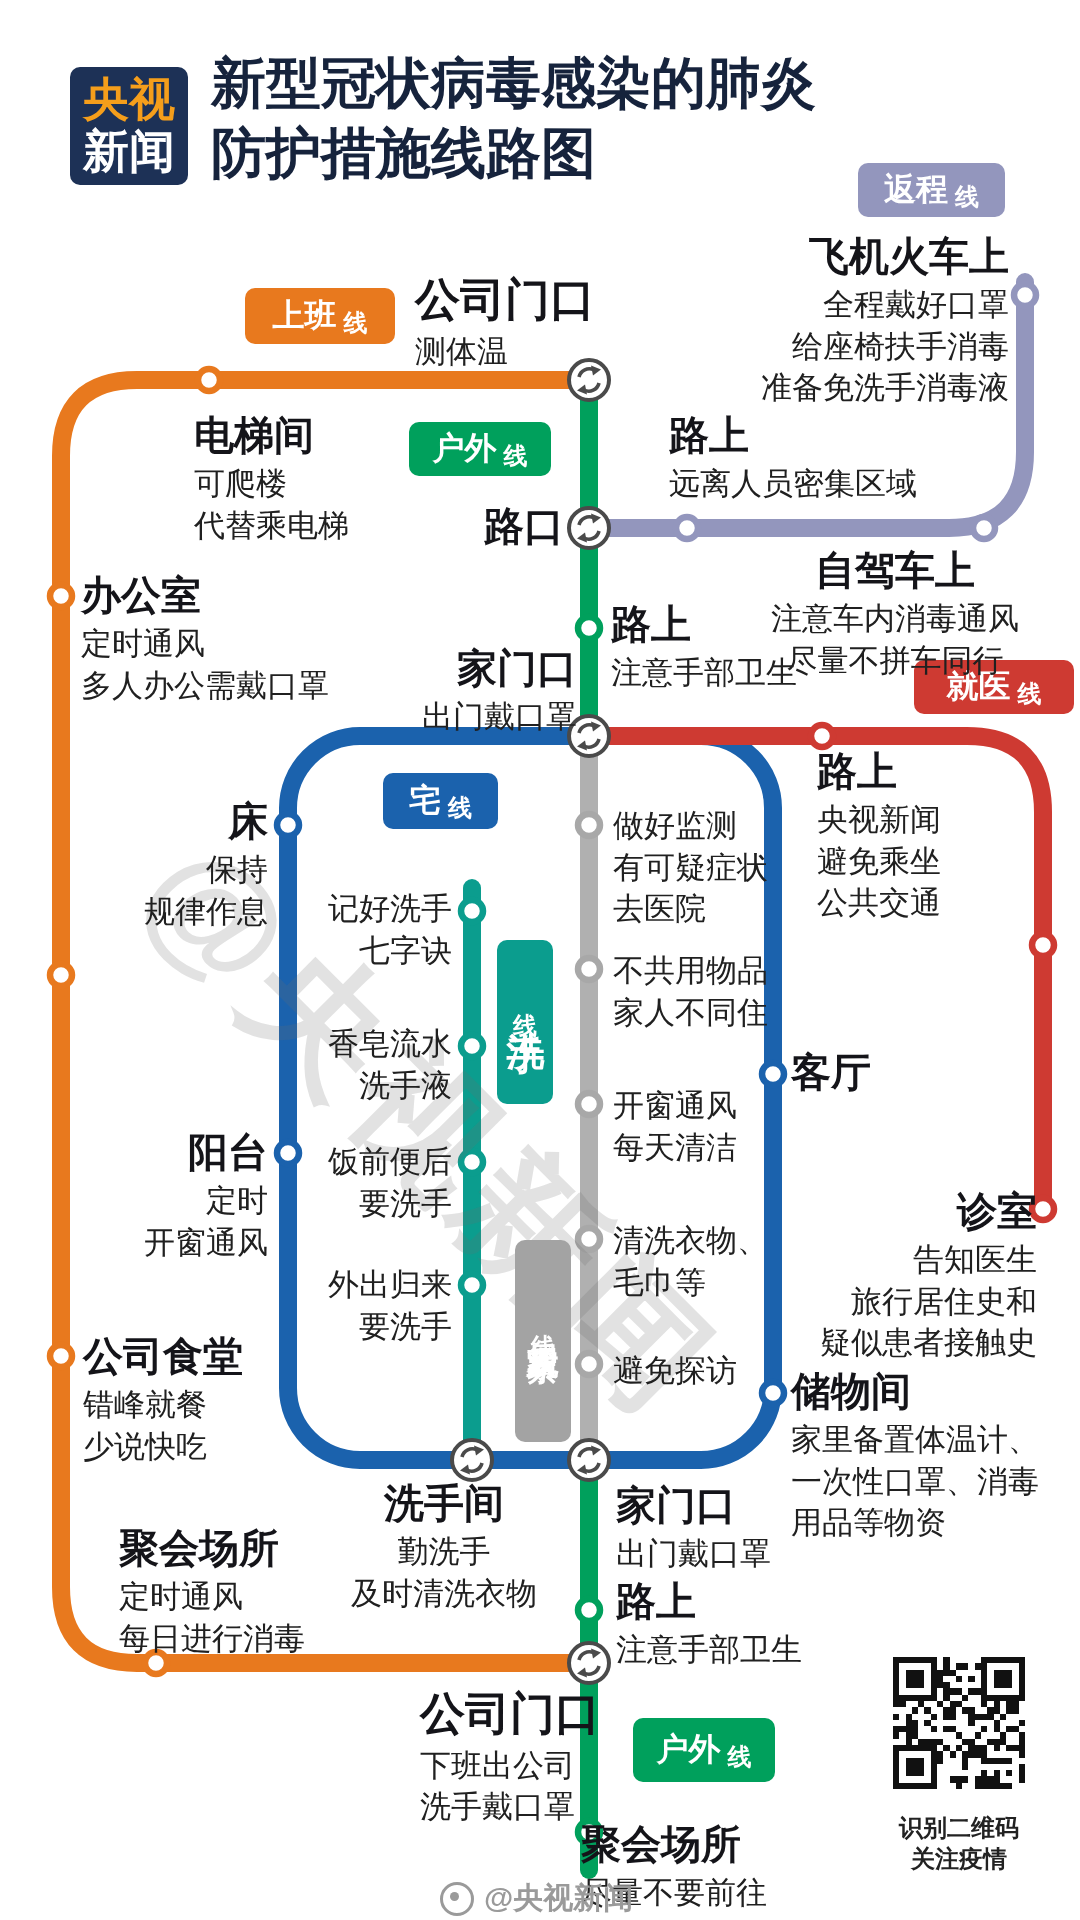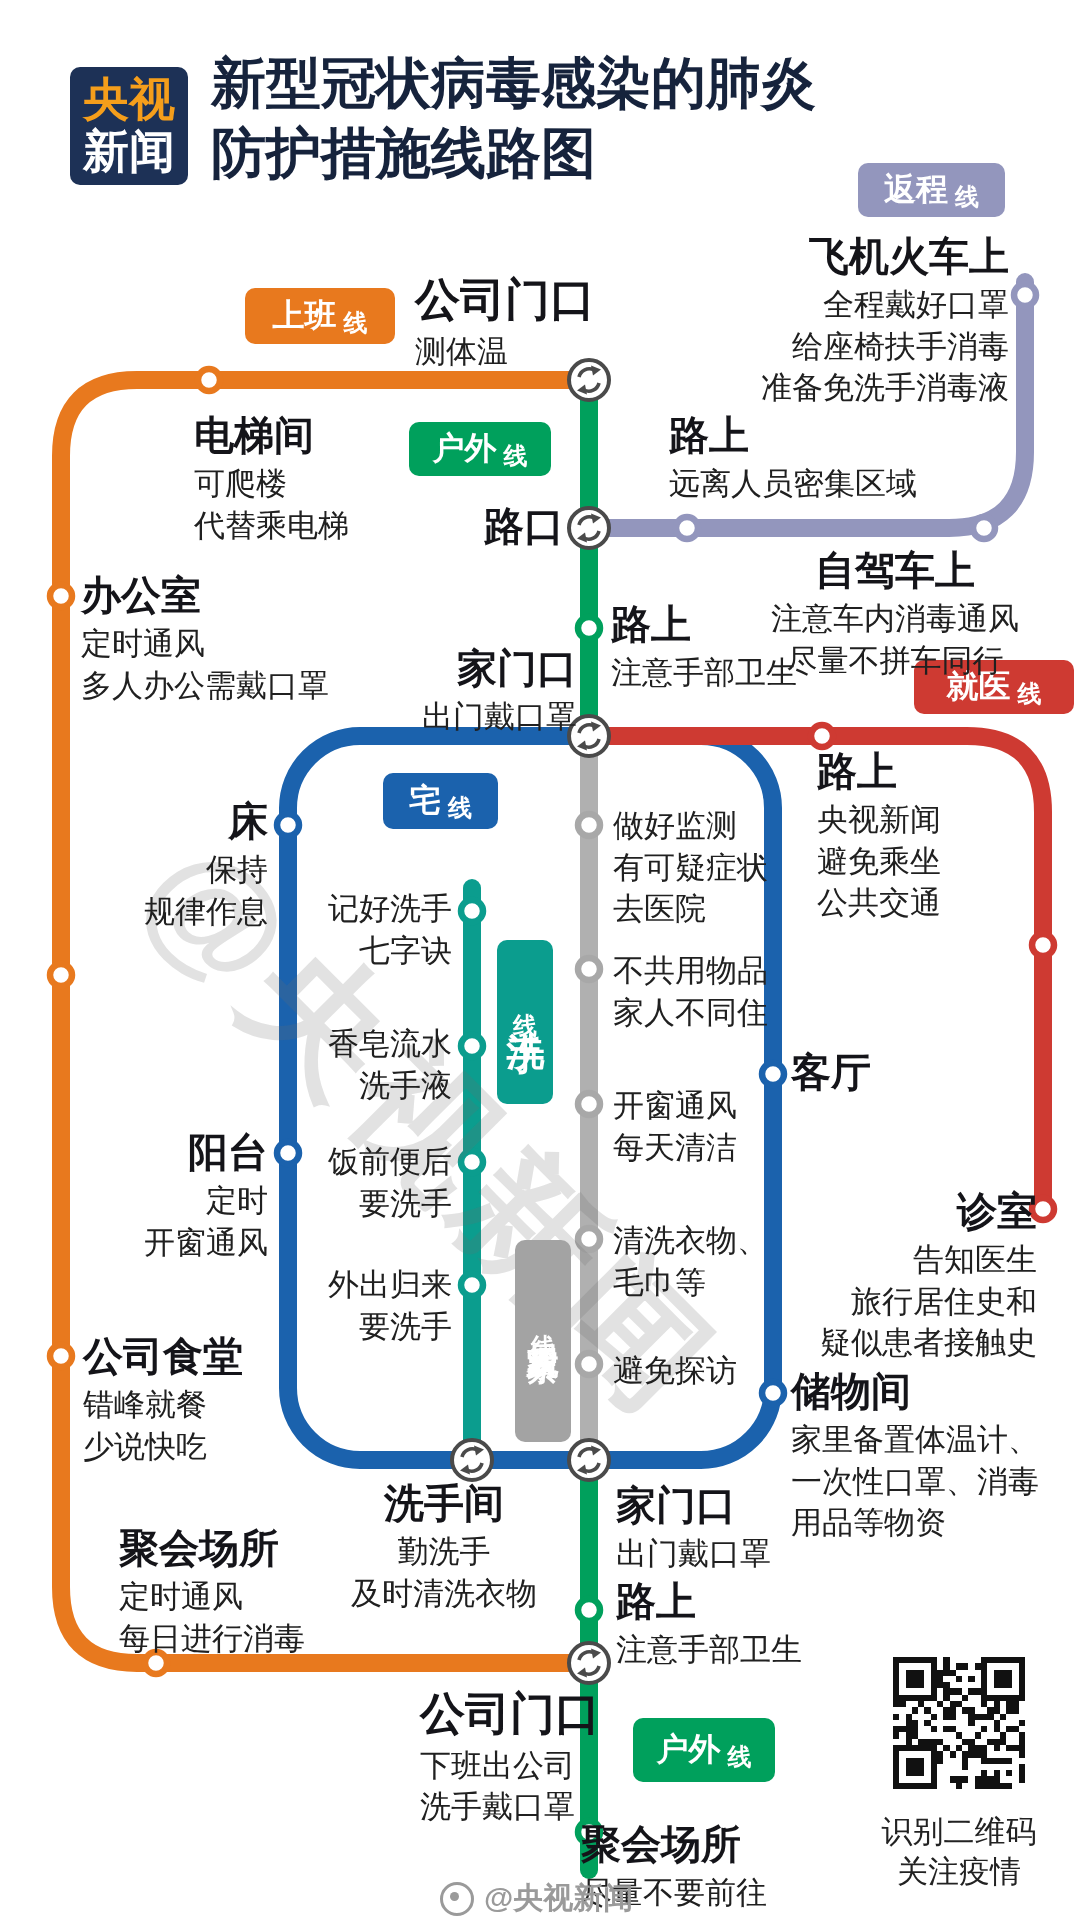--- a/index.html
+++ b/index.html
@@ -23,22 +23,22 @@
   .badge.v .bl{writing-mode:vertical-rl;text-orientation:upright;letter-spacing:2px;}
   .badge.v .bs{margin-top:2px;}
   .st{position:absolute;}
   .st-t{font-size:40px;font-weight:800;color:#141419;line-height:1.15;}
   .st-t.lg{font-size:45px;}
   .st-d{font-size:31px;color:#202020;line-height:1.34;white-space:pre-line;margin-top:5px;}
   .ra{text-align:right;} .ca{text-align:center;}
   .qr{position:absolute;left:893px;top:1657px;width:132px;height:132px;background:#fff;
       display:grid;grid-template-rows:repeat(21,1fr);grid-template-columns:repeat(21,1fr);}
   .qr i{background:#111;}
-  .qr-cap{position:absolute;left:878px;top:1812px;width:162px;text-align:center;font-size:31px;
-          font-weight:400;color:#222;line-height:1.3;white-space:pre-line;}
+  .qr-cap{position:absolute;left:878px;top:1812px;width:162px;text-align:center;font-size:24px;
+          font-weight:700;color:#222;line-height:1.3;white-space:pre-line;}
   .credit{position:absolute;left:440px;top:1878px;display:flex;align-items:center;gap:10px;
           color:#9a9a9a;font-size:30px;font-weight:bold;}
   .eye{width:28px;height:28px;border:3px solid #9a9a9a;border-radius:50%;position:relative;flex:none;}
   .eye::after{content:"";position:absolute;left:7px;top:7px;width:9px;height:9px;background:#9a9a9a;border-radius:50%;}
 </style>
 </head>
 <body>
 
 <div class="page">
 

